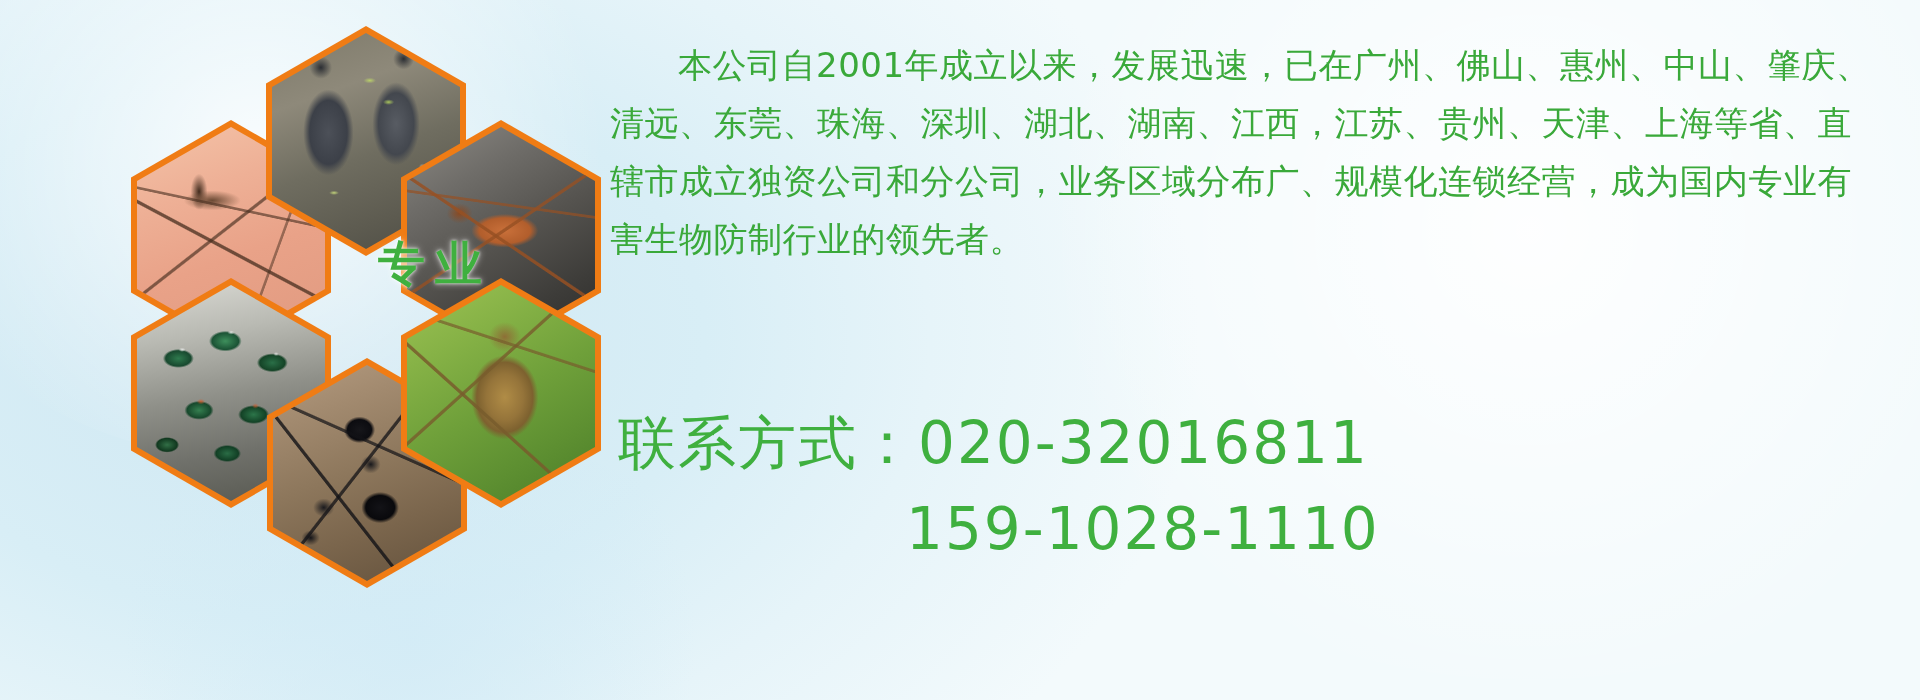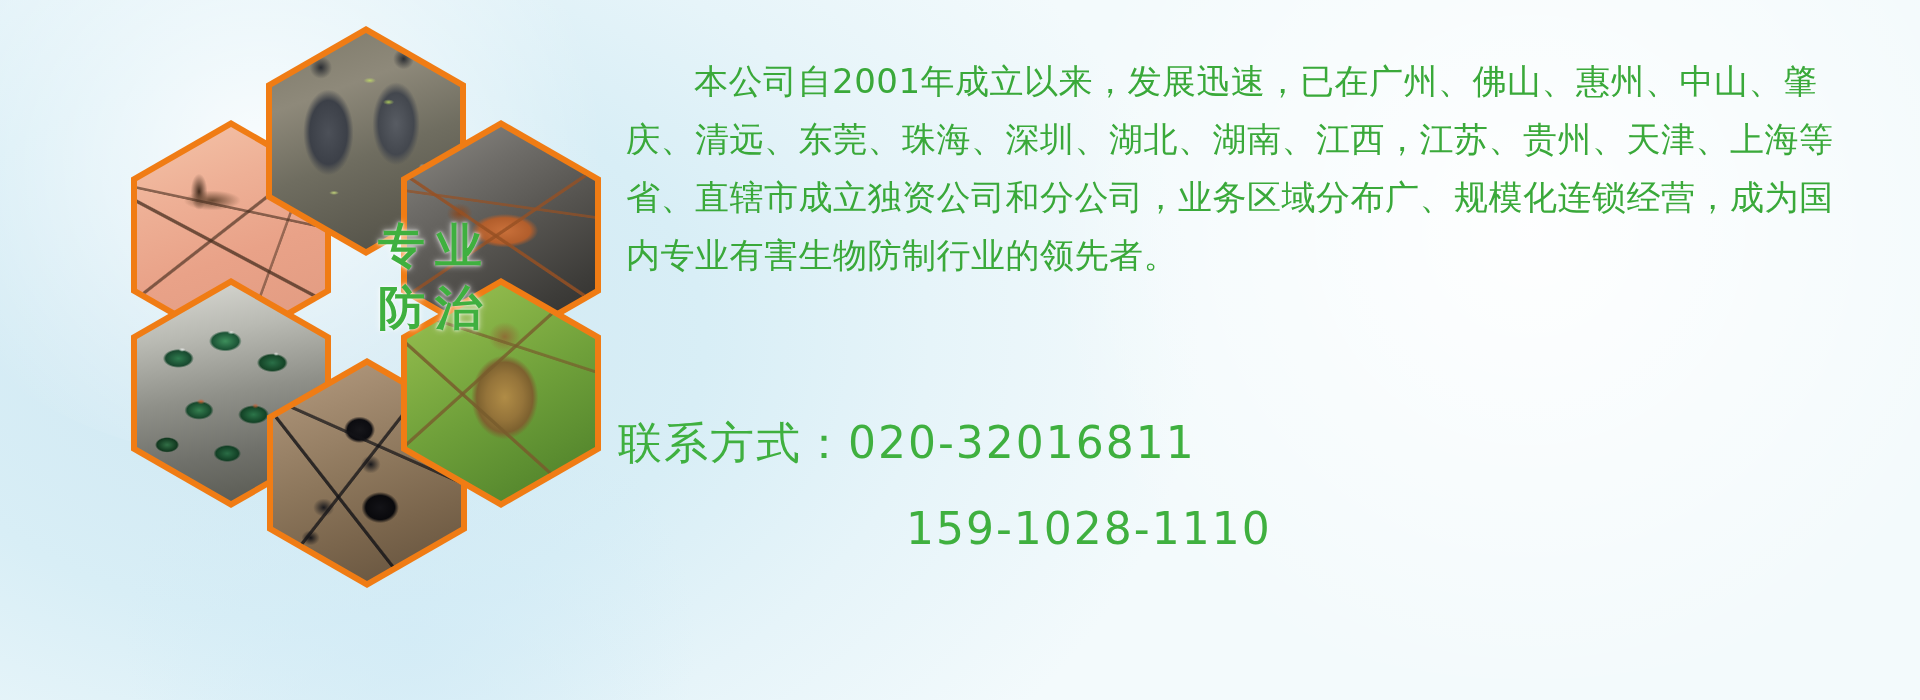--- a/index.html
+++ b/index.html
@@ -189,45 +189,45 @@
     width: 140px;
     text-align: center;
     z-index: 5;
     color: #3fb03f;
     font-weight: bold;
     font-size: 47px;
     letter-spacing: 10px;
     line-height: 62px;
     text-shadow: 0 0 3px rgba(255,255,255,0.9), 0 0 7px rgba(255,255,255,0.7);
   }
-  #slogan .ln { display: block; text-indent: 10px; }
+  #slogan .ln { display: block; text-indent: 10px; margin-top: 18px; }
 
   
   #copy {
     position: absolute;
     left: 610px;
     top: 36px;
     width: 1270px;
     color: #3aa93a;
     font-size: 34px;
     line-height: 58px;
     font-weight: 500;
     letter-spacing: 0.5px;
   }
   #copy p {
-    margin: 16px;
+    margin: 0;
     text-indent: 68px;
   }
   #contact {
     position: absolute;
     left: 618px;
     top: 400px;
     width: 1280px;
     color: #3fb03f;
-    font-size: 44px;
+    font-size: 58px;
     line-height: 86px;
     font-weight: 500;
     letter-spacing: 2px;
   }
   #contact .line1 { display: block; }
   #contact .line2 { display: block; padding-left: 288px; }
 </style>
 </head>
 <body>
 
@@ -282,21 +282,20 @@
     <div class="hex big" id="hex-s">
       <div class="inner">
         <div class="ph-stinkbug">
             <div class="legs"></div>
           </div>
       </div>
     </div>
 
     <div id="slogan">
       <span class="ln">专业</span>
-      <span class="ln">防治</span>
     </div>
   </div>
 
   <div id="copy">
     <p>本公司自2001年成立以来，发展迅速，已在广州、佛山、惠州、中山、肇庆、清远、东莞、珠海、深圳、湖北、湖南、江西，江苏、贵州、天津、上海等省、直辖市成立独资公司和分公司，业务区域分布广、规模化连锁经营，成为国内专业有害生物防制行业的领先者。</p>
   </div>
 
   <div id="contact">
     <span class="line1">联系方式：020-32016811</span>
     <span class="line2">159-1028-1110</span>

